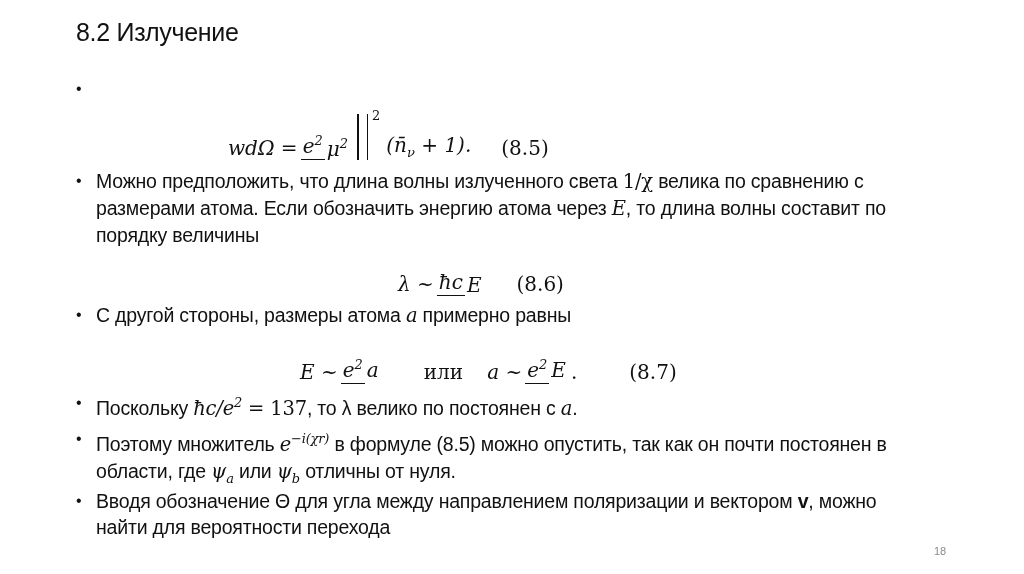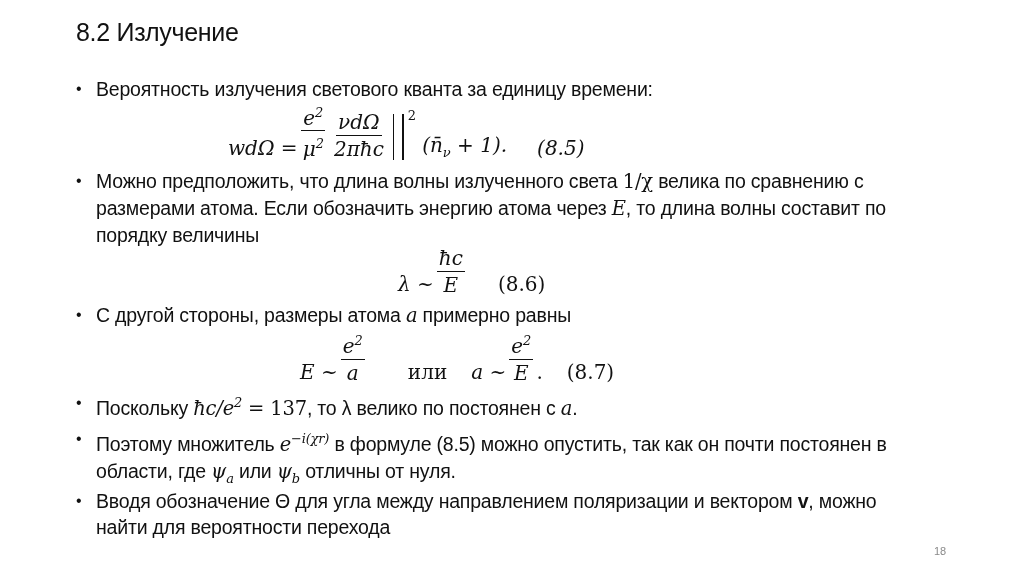--- a/index.html
+++ b/index.html
@@ -47,21 +47,21 @@
     }
     .eq {
       position: absolute;
       font-family: "DejaVu Serif", "Liberation Serif", serif;
       font-size: 20px;
       display: flex;
       align-items: flex-end;
     }
     .frac {
       display: inline-flex;
-      flex-direction: column;
+      flex-direction: row;
       align-items: center;
       vertical-align: middle;
       margin: 0 3px;
     }
     .frac .num {
       padding: 0 2px 2px 2px;
       border-bottom: 1.3px solid #111;
       line-height: 22px;
     }
     .frac .den {
@@ -92,38 +92,33 @@
   </style>
 </head>
 <body>
 
 <div>
 
   <div class="slide-title">8.2 Излучение</div>
 
   <div class="bullet" style="top:76px;">
     <span class="dot">•</span>
-    <span>Вероятность излучения светового кванта за единицу времени:</span>
   </div>
 
   <div class="eq" style="left:228px; top:104px; height:56px;">
     <span class="m">wdΩ =</span>
     <span class="frac">
       <span class="num m"><span>e</span><sup>2</sup></span>
       <span class="den m"><span>μ</span><sup>2</sup></span>
     </span>
-    <span class="frac">
-      <span class="num m">νdΩ</span>
-      <span class="den m">2πħc</span>
-    </span>
     <span class="bigbar"></span>
     <span class="bigbar"></span>
     <sup style="align-self:flex-start; margin-top:4px;">2</sup>
     <span class="m" style="margin-left:6px;"><span>(n̄</span><sub>ν</sub><span class="mr"> + 1).</span></span>
-    <span class="eqnum" style="margin-left:30px;font-style:italic;">(8.5)</span>
+    <span class="eqnum" style="margin-left:30px;">(8.5)</span>
   </div>
 
   <div class="bullet" style="top:168px;">
     <span class="dot">•</span>
     <span>Можно предположить, что длина волны излученного света </span><span class="mr">1/χ</span><span> велика по сравнению с размерами атома. Если обозначить энергию атома через </span><span class="m">E</span><span>, то длина волны составит по порядку величины</span>
   </div>
 
   <div class="eq" style="left:398px; top:240px; height:56px;">
     <span class="m">λ ~</span>
     <span class="frac">
@@ -144,21 +139,21 @@
       <span class="num m"><span>e</span><sup>2</sup></span>
       <span class="den m">a</span>
     </span>
     <span class="mr" style="margin-left:40px; margin-right:24px;">или</span>
     <span class="m">a ~</span>
     <span class="frac">
       <span class="num m"><span>e</span><sup>2</sup></span>
       <span class="den m">E</span>
     </span>
     <span class="mr">.</span>
-    <span class="eqnum" style="margin-left:24px;">(8.7)</span>
+    <span class="eqnum" style="margin-left:52px;">(8.7)</span>
   </div>
 
   <div class="bullet" style="top:390px;">
     <span class="dot">•</span>
     <span>Поскольку </span><span class="m">ħc/e</span><sup class="m">2</sup><span class="mr"> = 137</span><span>, то λ велико по постоянен с </span><span class="m">a</span><span>.</span>
   </div>
 
   <div class="bullet" style="top:426px;">
     <span class="dot">•</span>
     <span>Поэтому множитель </span><span class="m">e</span><sup class="m">−i(χr)</sup><span> в формуле (8.5) можно опустить, так как он почти постоянен в области, где </span><span class="m">ψ</span><sub class="m">a</sub><span> или </span><span class="m">ψ</span><sub class="m">b</sub><span> отличны от нуля.</span>

